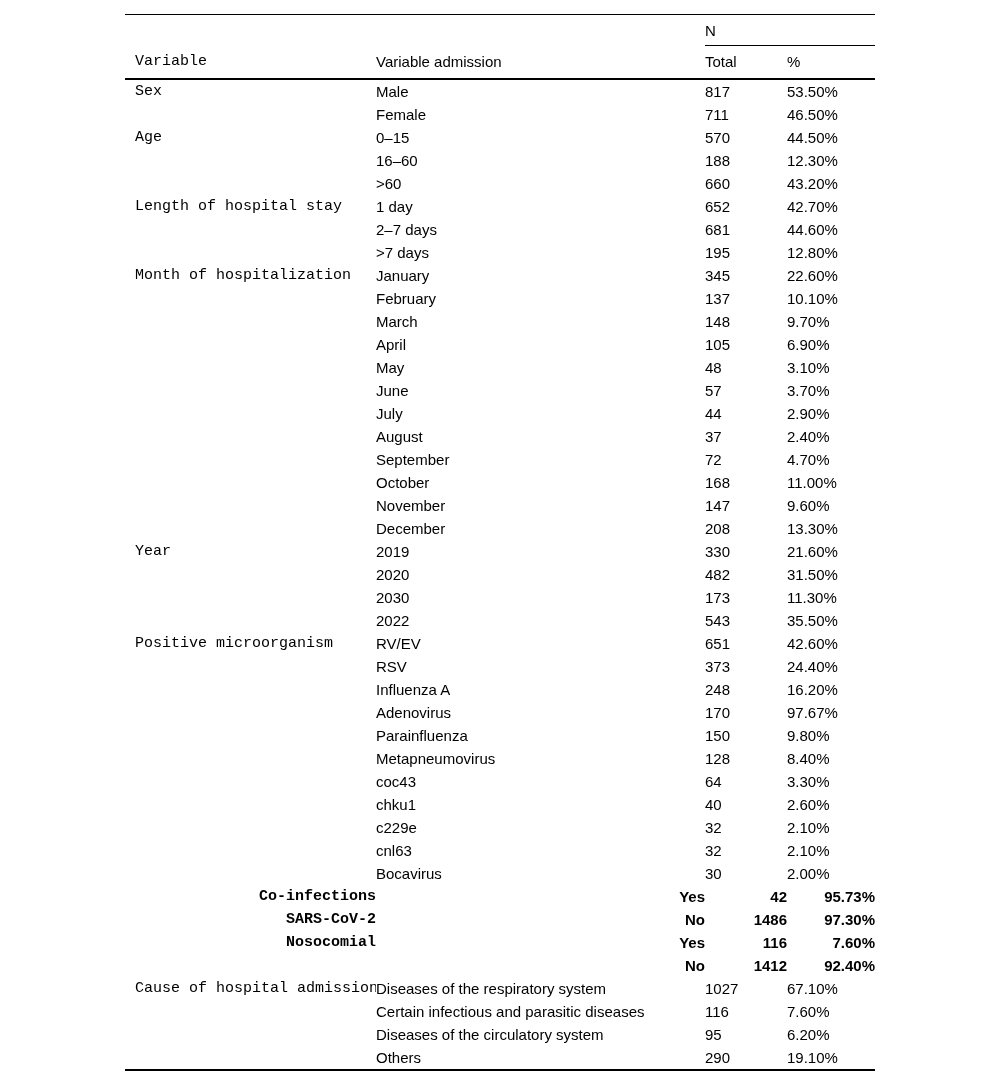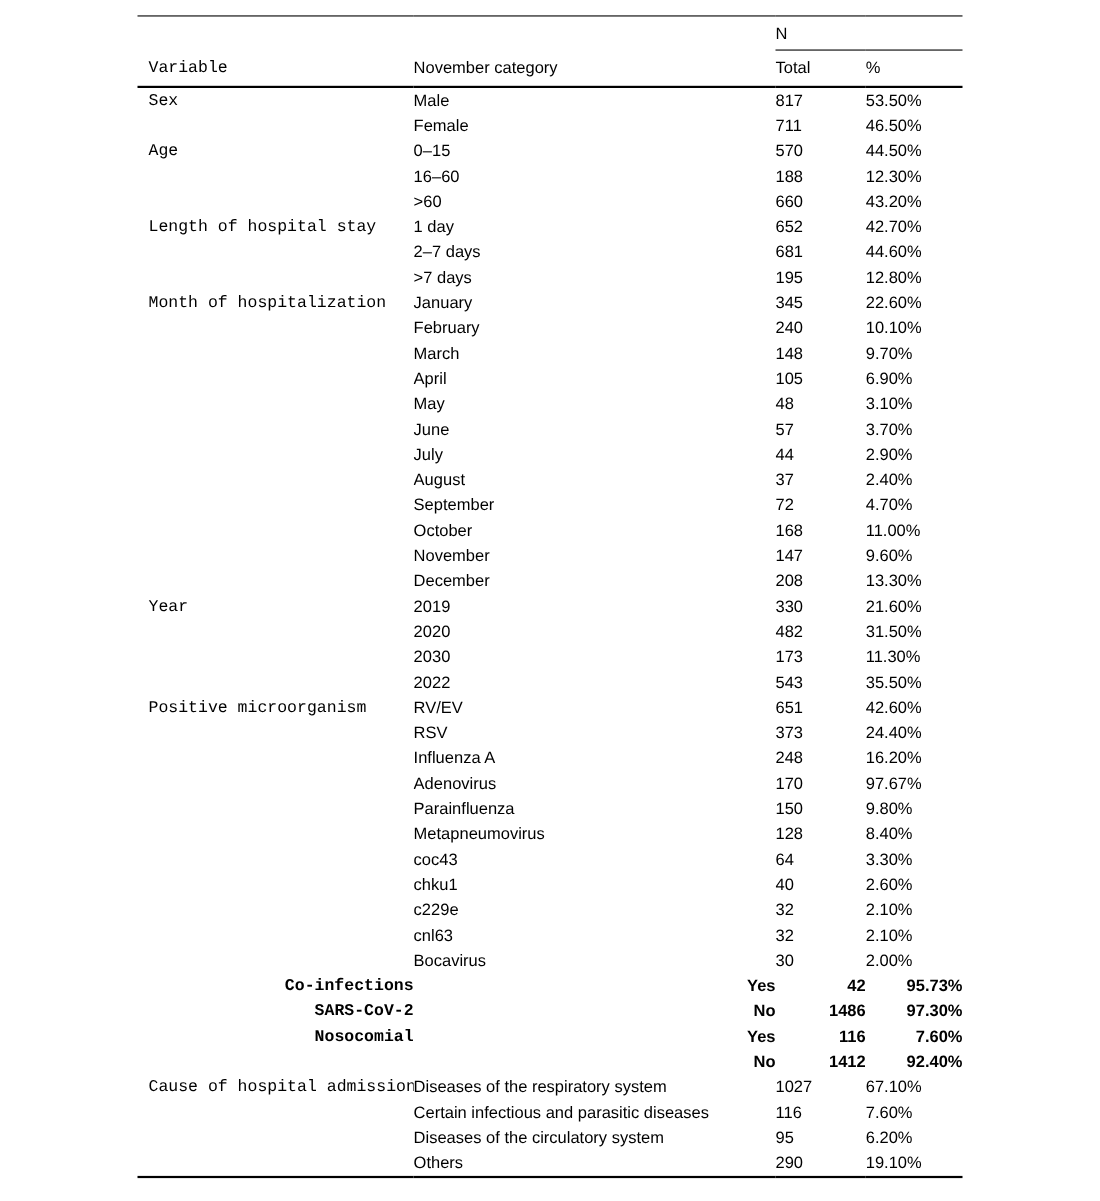--- a/index.html
+++ b/index.html
@@ -51,21 +51,21 @@
     <col style="width:88px">
   </colgroup>
   <thead>
     <tr class="n-row">
       <th></th>
       <th></th>
       <th class="n-span" colspan="2">N</th>
     </tr>
     <tr class="cols-row">
       <th>Variable</th>
-      <th>November category</th>
+      <th>Variable admission</th>
       <th>Total</th>
       <th>%</th>
     </tr>
   </thead>
   <tbody id="table-body">
       <tr>
         <td>Sex</td>
         <td>Male</td>
         <td>817</td>
         <td>53.50%</td>
@@ -114,21 +114,21 @@
       </tr>
       <tr>
         <td>Month of hospitalization</td>
         <td>January</td>
         <td>345</td>
         <td>22.60%</td>
       </tr>
       <tr>
         <td></td>
         <td>February</td>
-        <td>240</td>
+        <td>137</td>
         <td>10.10%</td>
       </tr>
       <tr>
         <td></td>
         <td>March</td>
         <td>148</td>
         <td>9.70%</td>
       </tr>
       <tr>
         <td></td>

